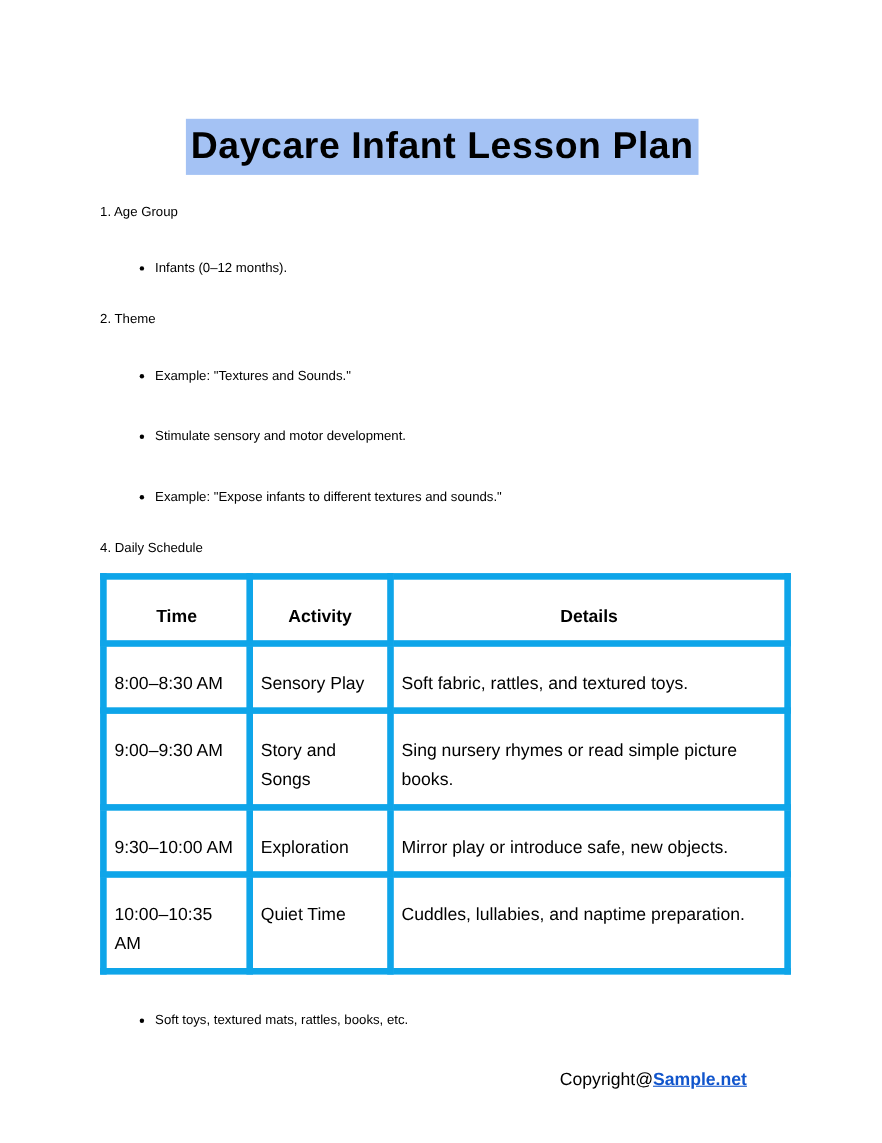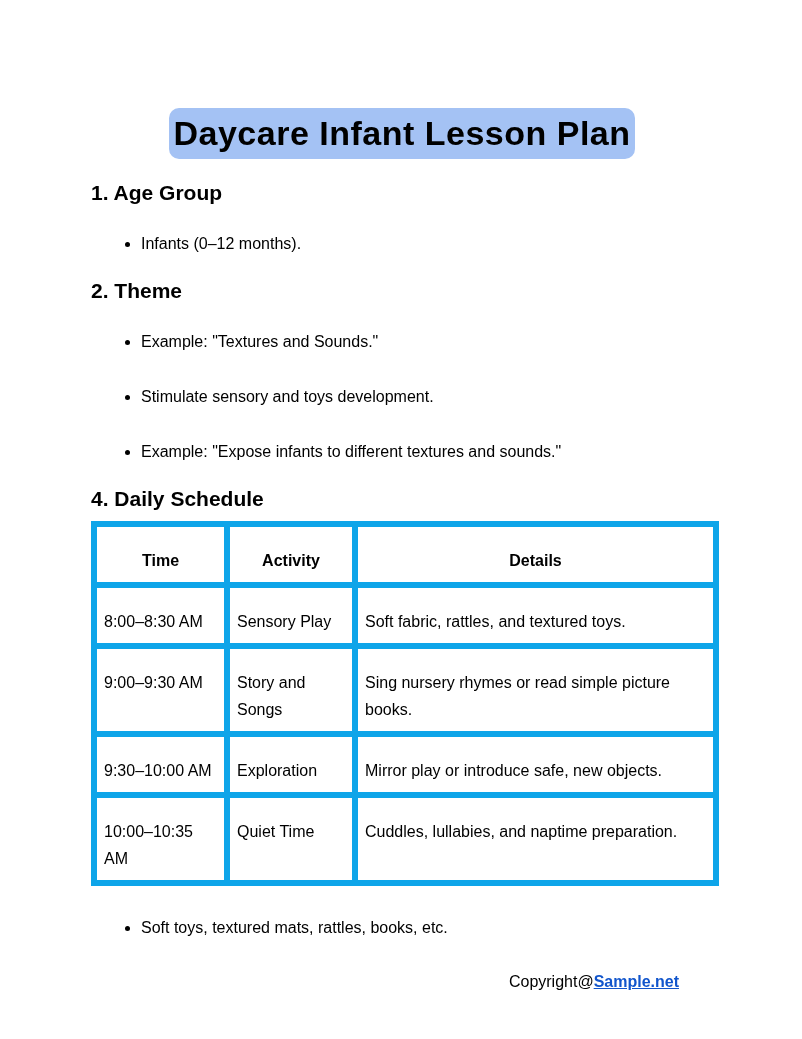--- a/index.html
+++ b/index.html
@@ -25,40 +25,39 @@
     text-align: center;
   }
   .title-highlight {
     display: inline-block;
     background: var(--hl);
     font-size: 34px;
     font-weight: bold;
     line-height: 51px;
     padding: 0 4px;
     letter-spacing: 0.5px;
-    border-radius: 10px;
   }
   .intro {
     margin: 47px 0 0 0;
     font-size: 16px;
     line-height: 19px;
   }
   .sec-heading {
     margin: 24px 0 0 0;
-    font-size: 21px;
+    font-size: 12px;
     line-height: 19px;
-    font-weight: bold;
+    font-weight: normal;
   }
   ul.bullets {
     margin: 20px 0 0 0;
     padding: 0 0 0 50px;
     list-style: disc outside;
   }
   ul.bullets li {
-    font-size: 16px;
+    font-size: 12px;
     line-height: 27px;
     margin-top: 28px;
   }
   table.schedule {
     margin-top: 13px;
     border-collapse: collapse;
     width: 622px;
     table-layout: fixed;
   }
   table.schedule th, table.schedule td {
@@ -105,21 +104,21 @@
     <ul class="bullets">
       <li>Infants (0–12 months).</li>
     </ul>
 
     <h3 class="sec-heading">2. Theme</h3>
     <ul class="bullets">
       <li>Example: "Textures and Sounds."</li>
     </ul>
 
     <ul class="bullets">
-      <li>Stimulate sensory and toys development.</li>
+      <li>Stimulate sensory and motor development.</li>
       <li>Example: "Expose infants to different textures and sounds."</li>
     </ul>
 
     <h3 class="sec-heading">4. Daily Schedule</h3>
 
     <table class="schedule">
       <colgroup>
         <col class="col-time">
         <col class="col-activity">
         <col class="col-details">

